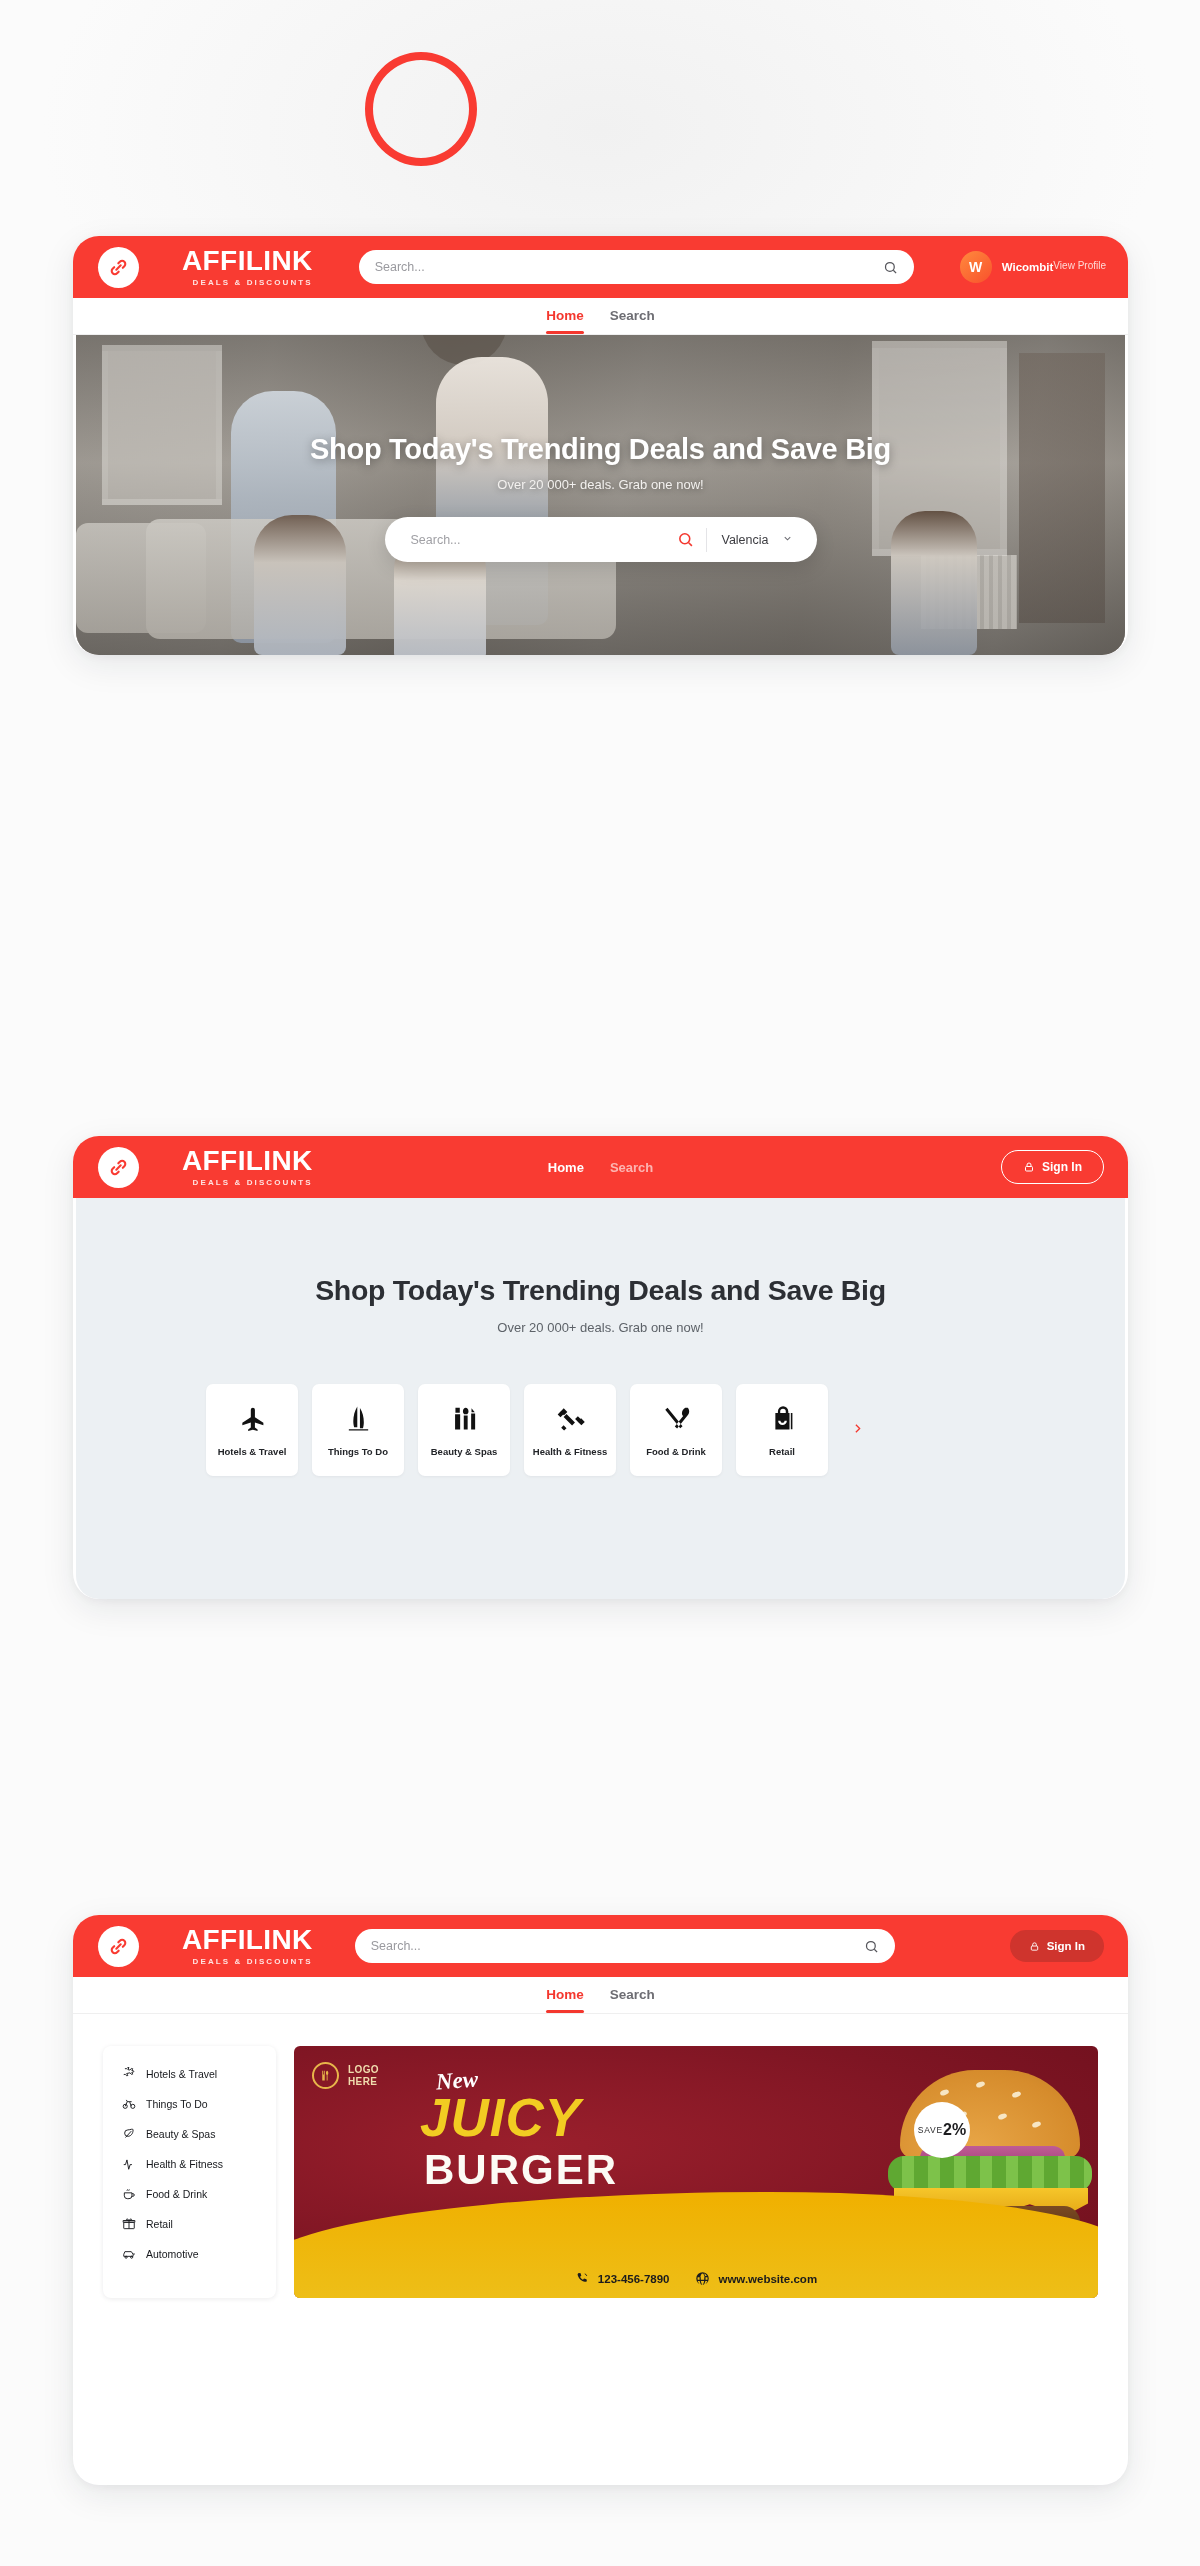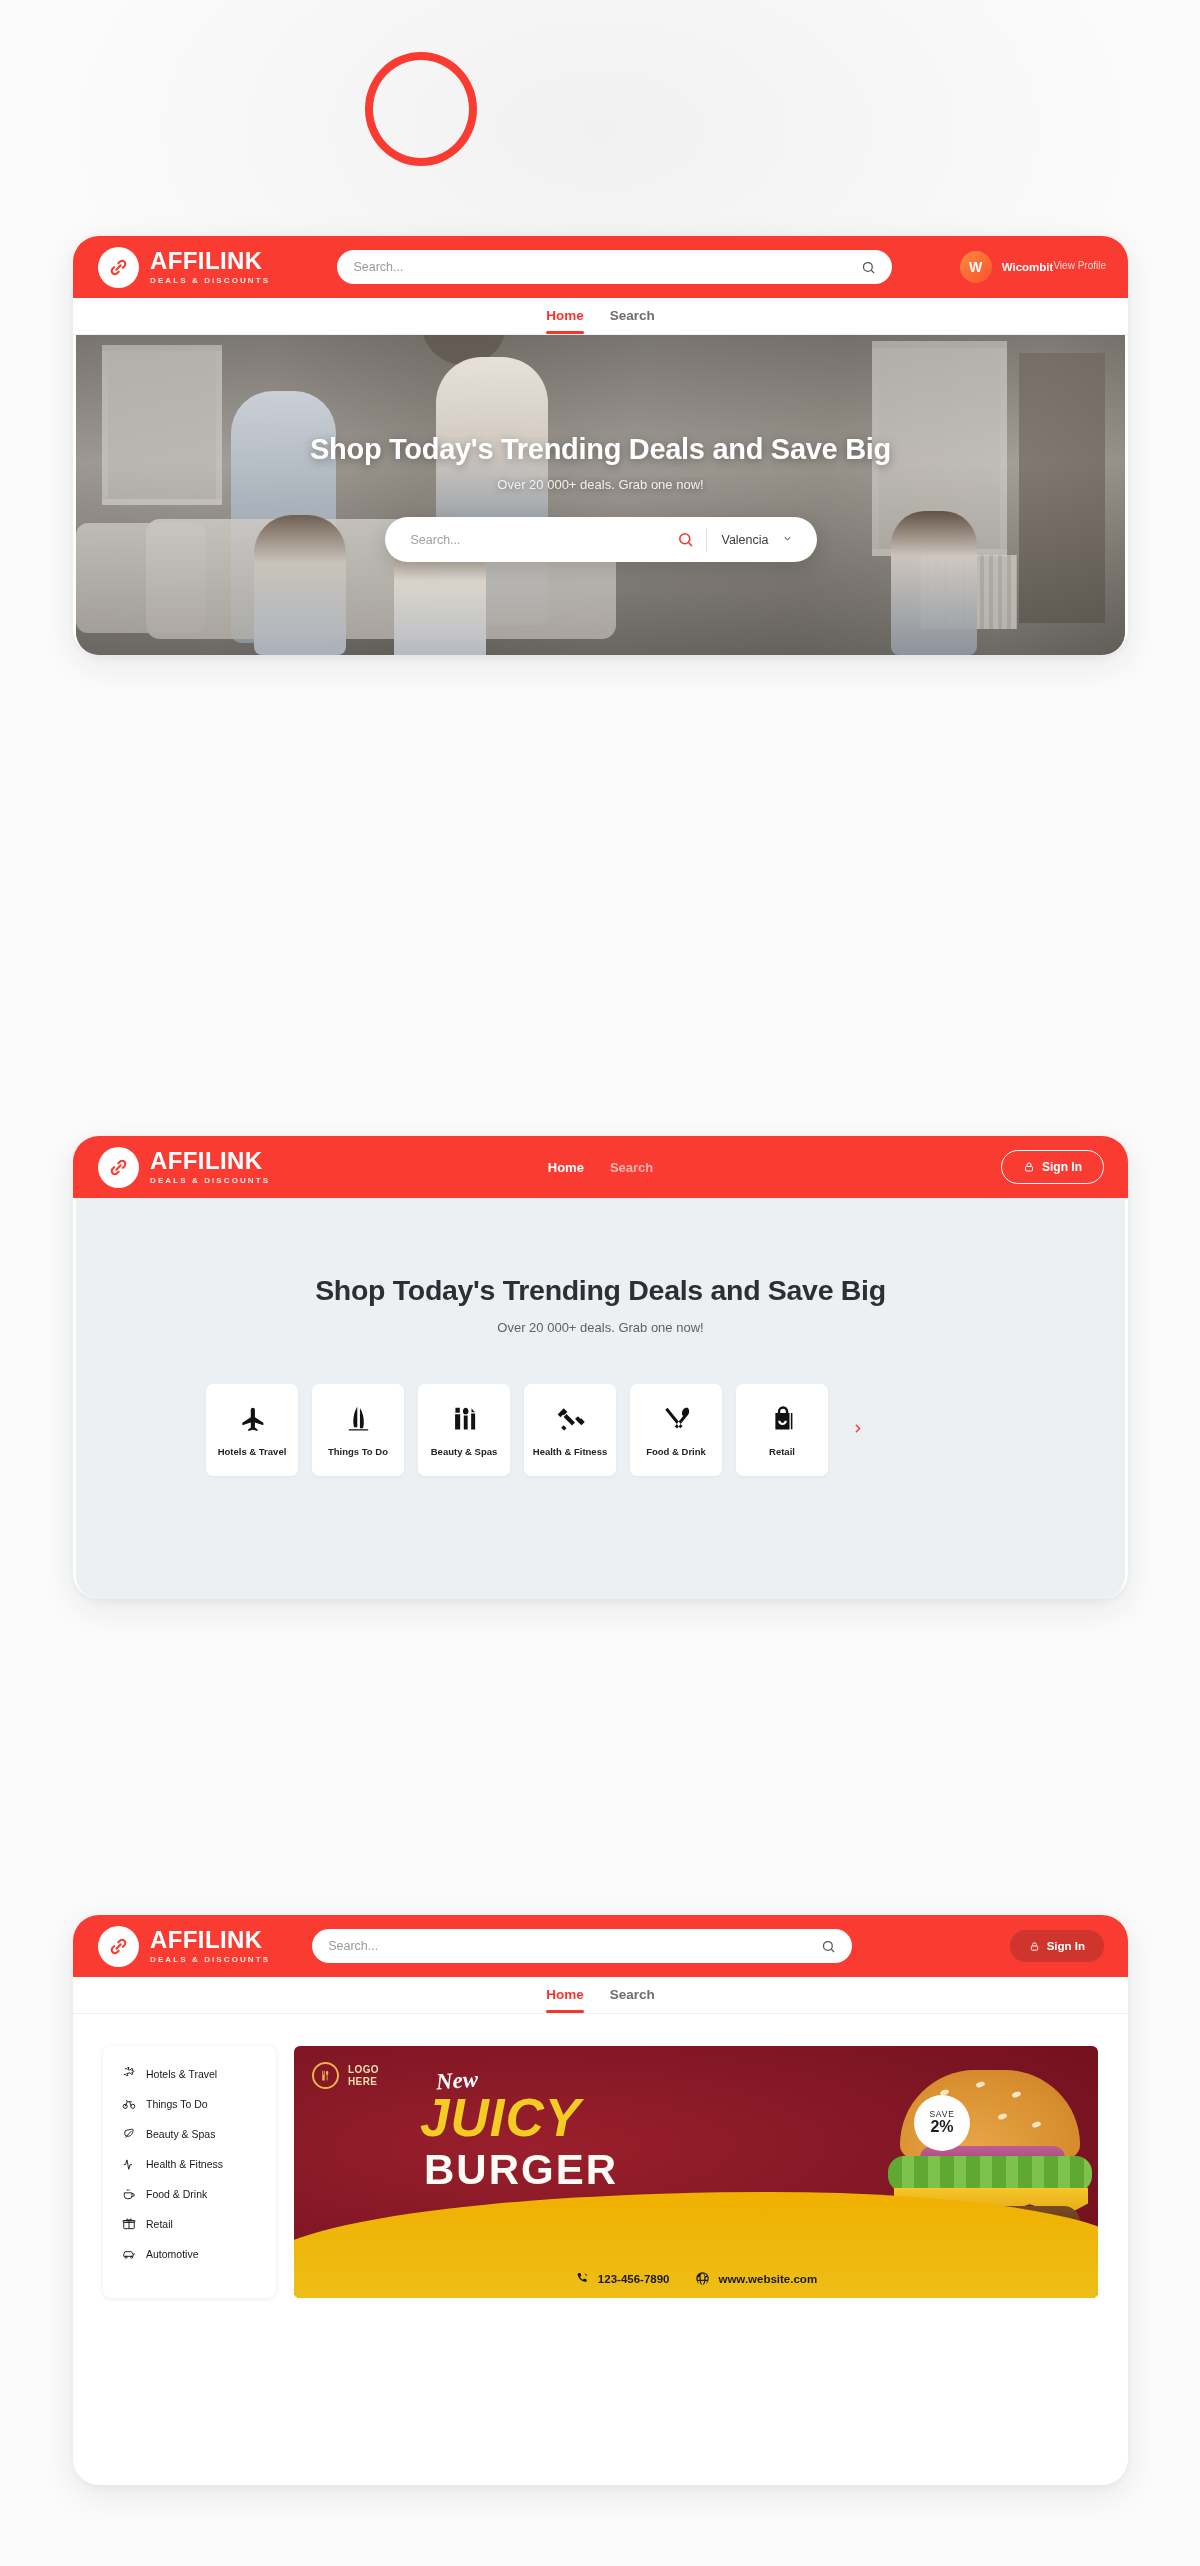--- a/index.html
+++ b/index.html
@@ -63,21 +63,21 @@
   }
   .logo { display: flex; align-items: center; gap: 11px; }
   .logo-badge {
     width: 41px; height: 41px; border-radius: 50%;
     background: #fff; display: flex; align-items: center; justify-content: center;
     flex: 0 0 auto;
   }
   .logo-badge svg { width: 21px; height: 21px; }
   .logo-txt { display: flex; flex-direction: column; line-height: 1; }
   .logo-name {
-    color: #fff; font-size: 24px; font-weight: 800; letter-spacing: .4px;
+    color: #fff; font-size: 28px; font-weight: 800; letter-spacing: .4px; margin-left: 32px;
   }
   .logo-sub {
     color: #ffe2e0; font-size: 8px; font-weight: 700; letter-spacing: 2.1px;
     margin-top: 4px;
     text-align: right;
   }
 
   .searchbar {
     background: #fff;
     border-radius: 999px;
@@ -332,23 +332,23 @@
     position: absolute; left: 126px; top: 48px;
     color: #f2cc22; font-size: 53px; font-weight: 800; font-style: italic;
     letter-spacing: 1px; line-height: .92;
   }
   .promo-burger {
     position: absolute; left: 130px; top: 104px;
     color: #fcfbf5; font-size: 42px; font-weight: 800;
     letter-spacing: 2px; line-height: .95;
   }
   .promo-save {
-    position: absolute; right: 128px; top: 49px;
+    position: absolute; right: 128px; top: 56px;
     width: 56px; height: 56px; border-radius: 50%; background: #fff;
-    display: flex; flex-direction: column; align-items: center; justify-content: center;
+    display: flex; flex-direction: row; align-items: center; justify-content: center;
     line-height: 1.05;
   }
   .promo-save .s1 { font-size: 8.5px; color: #2a2a2c; letter-spacing: .8px; }
   .promo-save .s2 { font-size: 16px; font-weight: 700; color: #1d1d1f; }
   .promo-food {
     position: absolute; right: -4px; top: 18px; width: 222px; height: 222px;
   }
   .promo-food .bun-top {
     position: absolute; left: 20px; top: 6px; width: 180px; height: 88px;
     background: radial-gradient(ellipse at 40% 90%, #e8a647 0%, #d68c2c 70%, #c37e25 100%);

